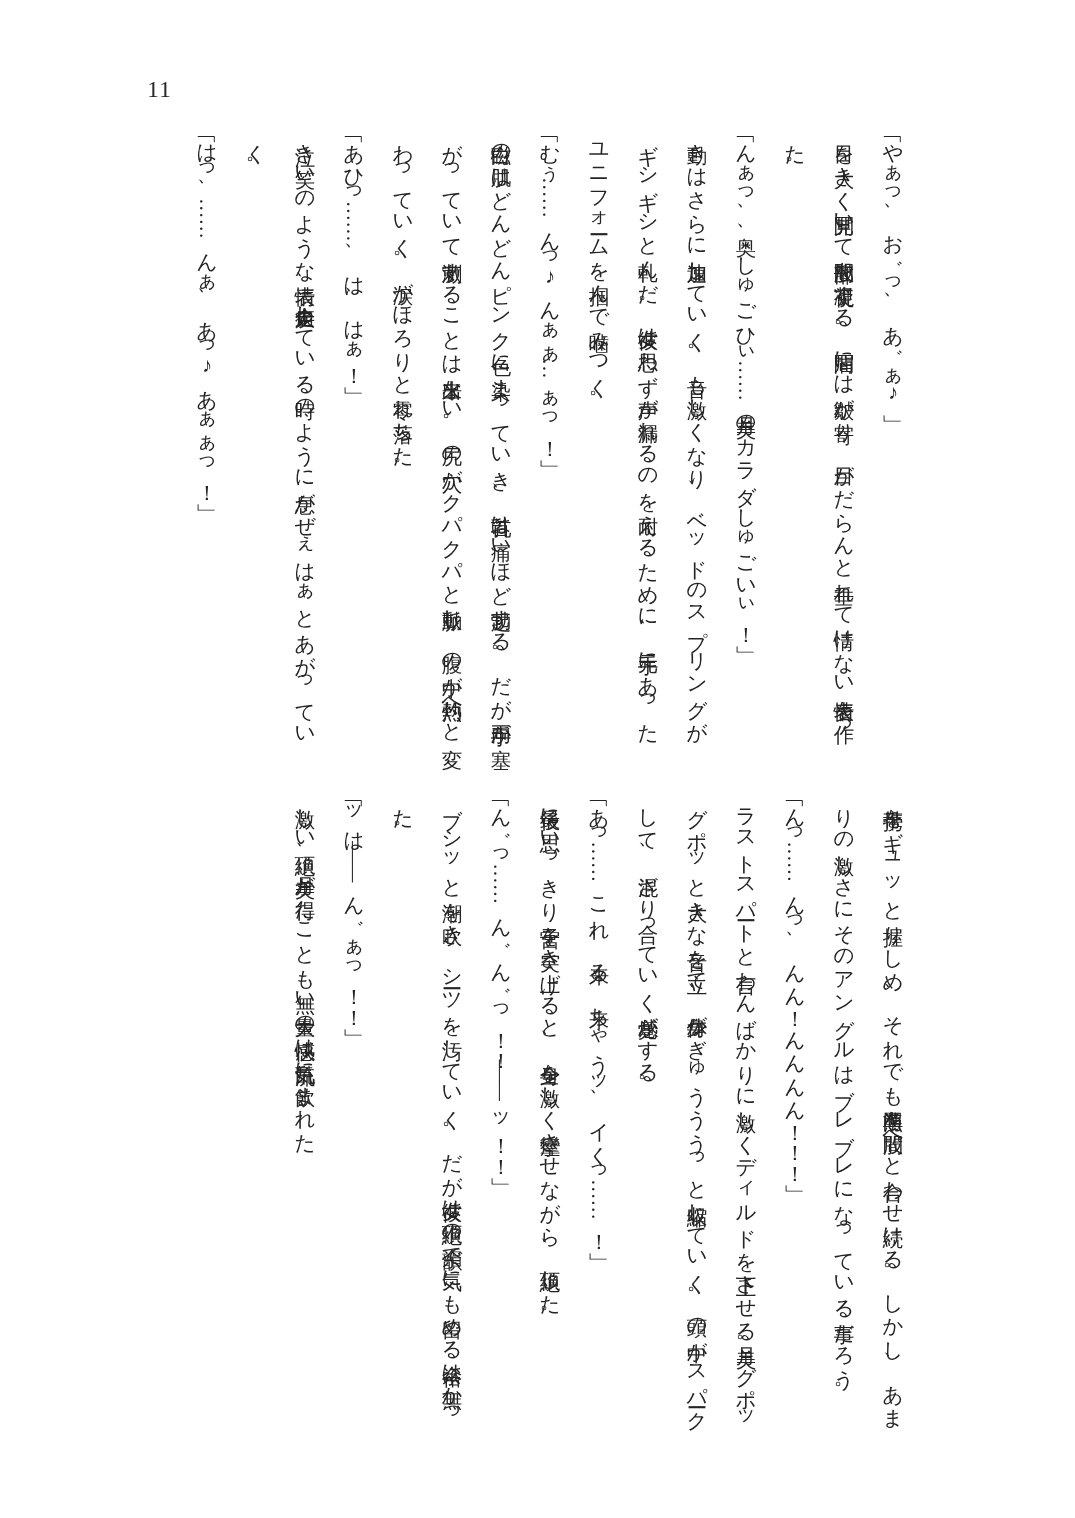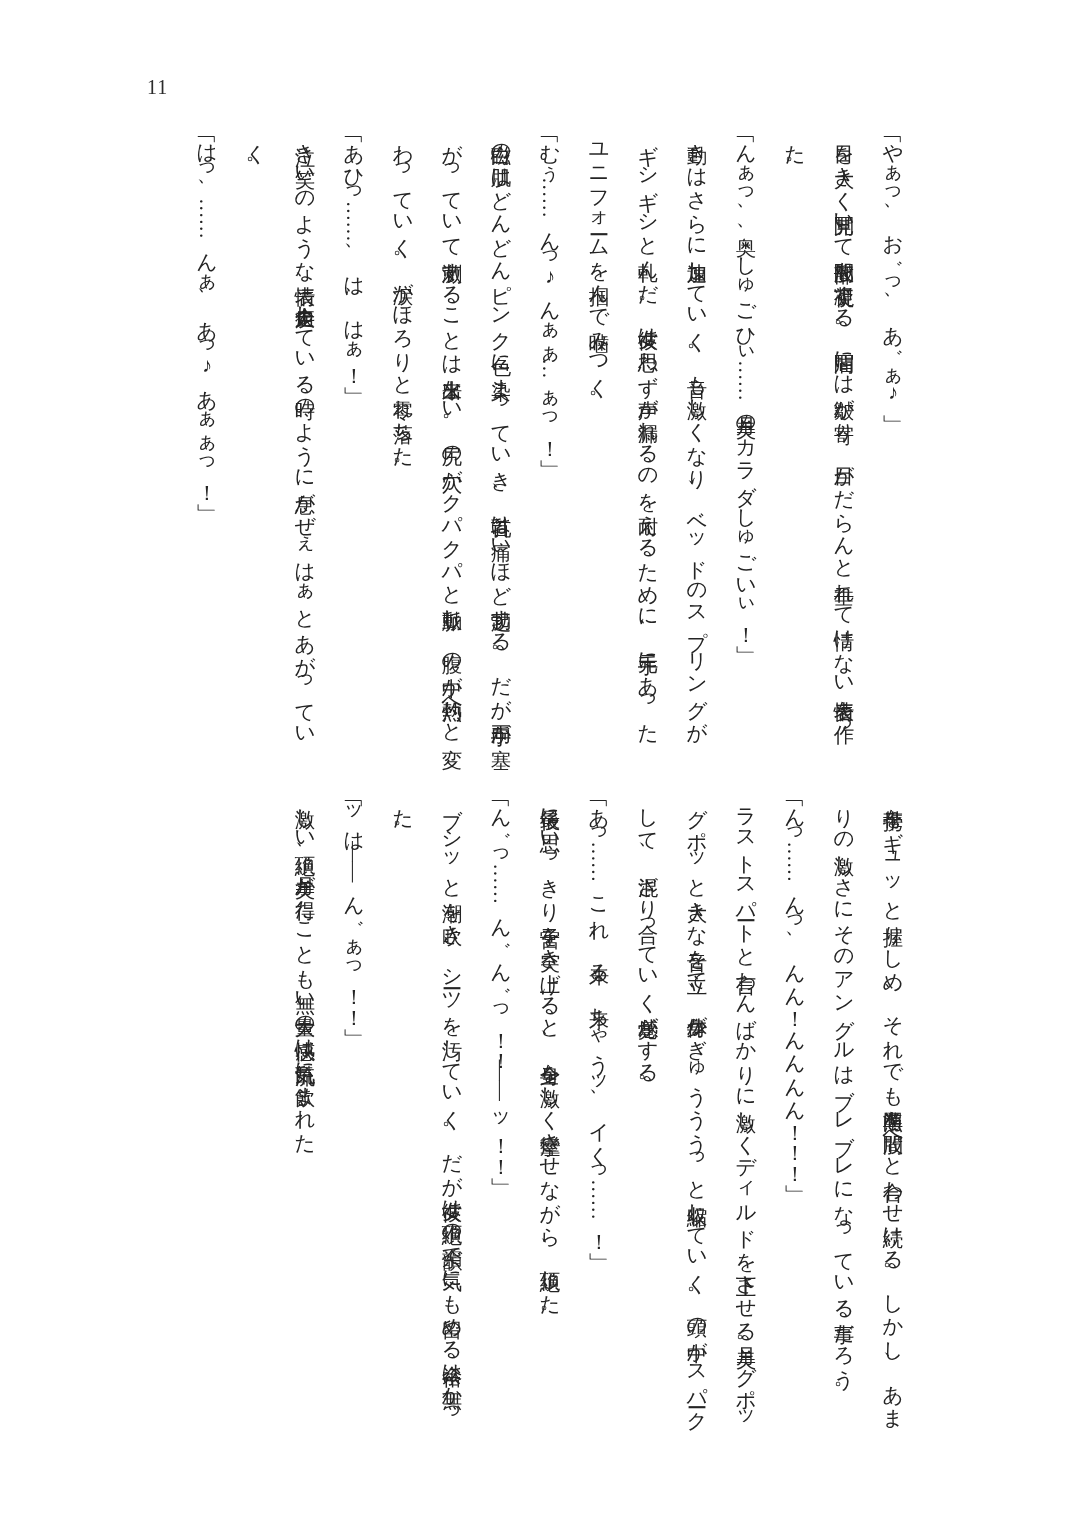--- a/index.html
+++ b/index.html
@@ -11,21 +11,21 @@
     height: 1518px;
     background: #ffffff;
     position: relative;
     overflow: hidden;
     font-family: "Liberation Serif", "DejaVu Serif", serif;
   }
   .page-number {
     position: absolute;
     top: 76px;
     left: 147px;
-    font-size: 20px;
+    font-size: 24px;
     color: #2b2b2b;
     letter-spacing: 1px;
   }
   .text-block {
     position: absolute;
     right: 158px;
     writing-mode: vertical-rl;
     text-orientation: mixed;
     font-size: 20.5px;
     line-height: 49px;

